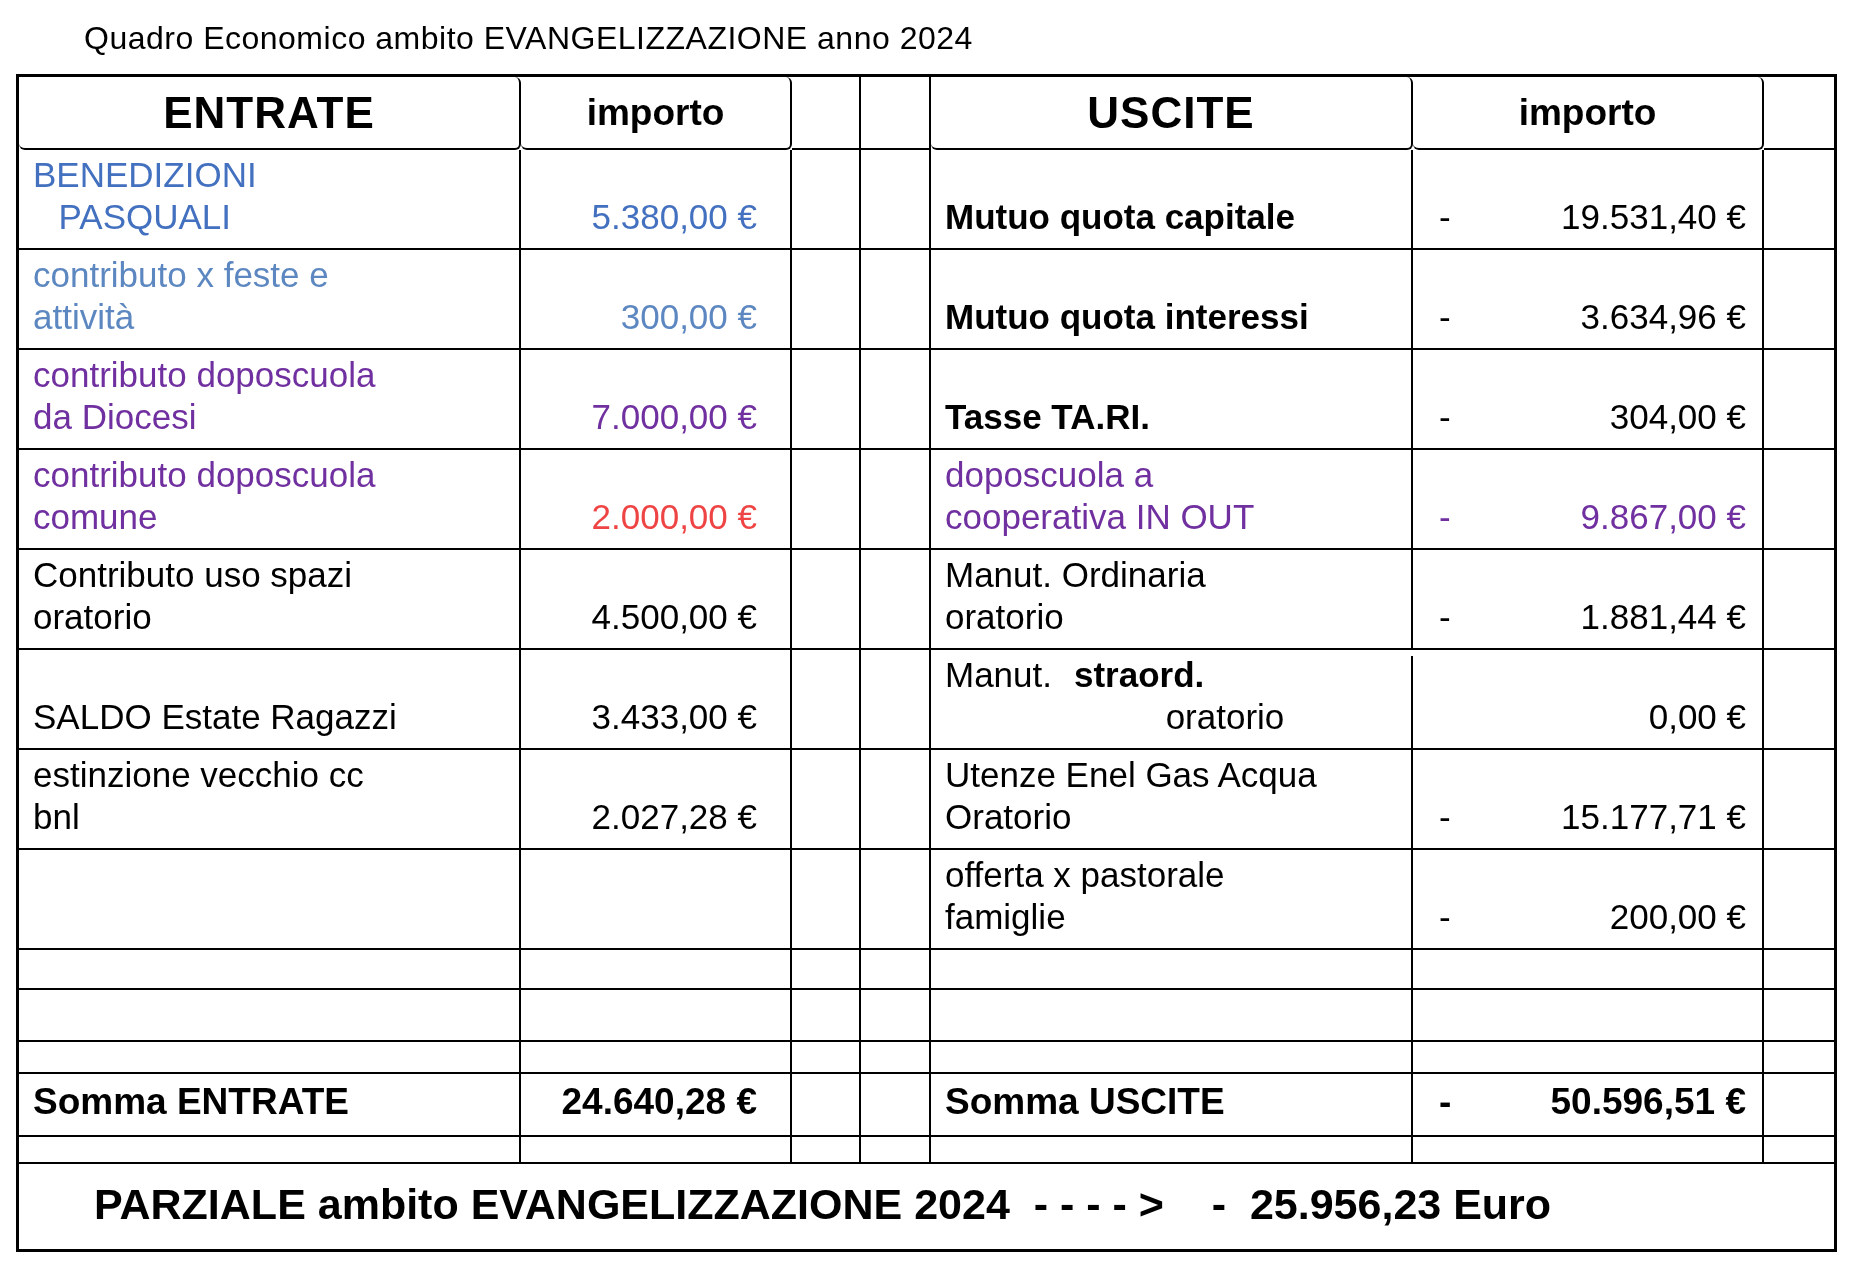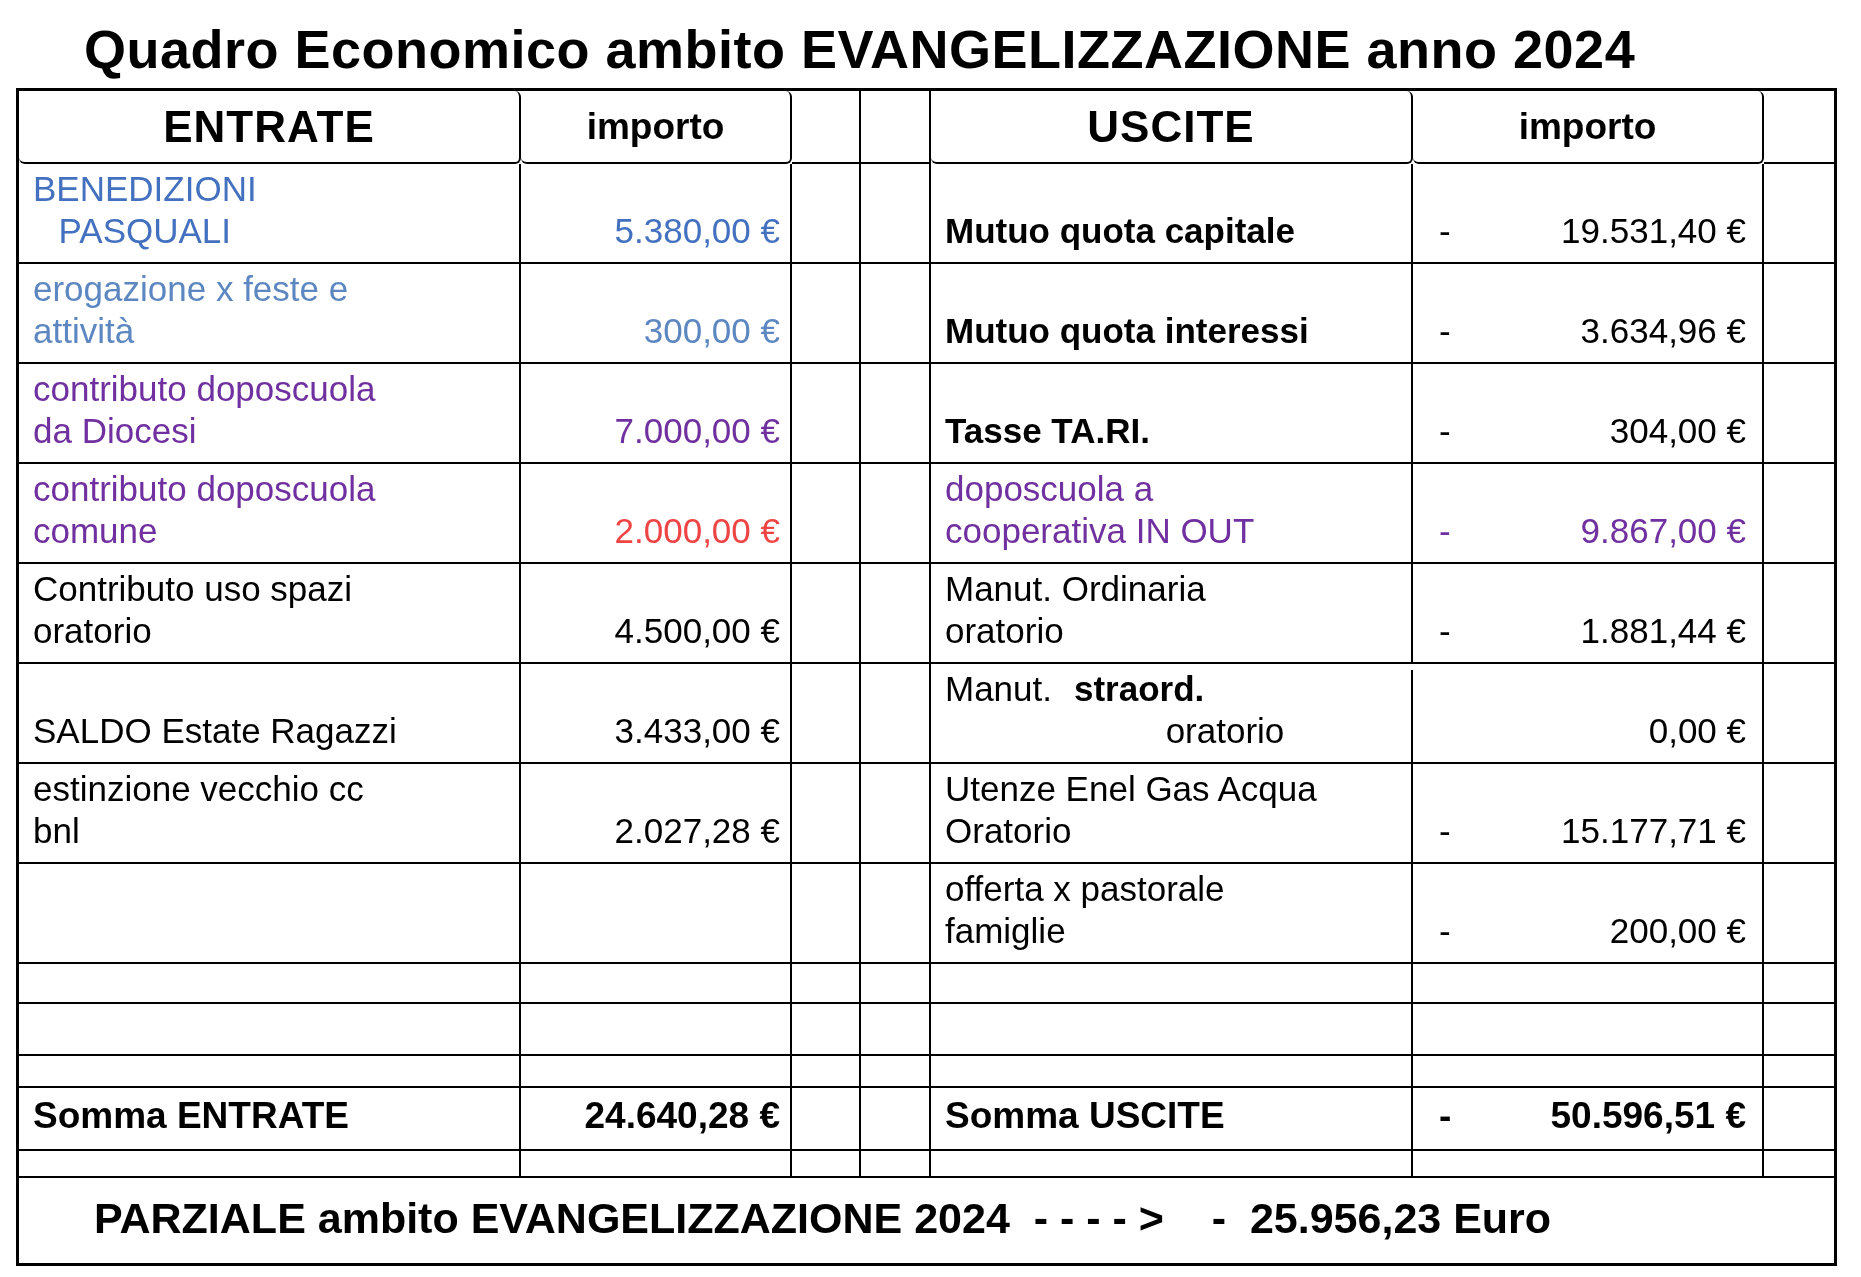--- a/index.html
+++ b/index.html
@@ -1,41 +1,41 @@
 <!DOCTYPE html>
 <html><head>
 <meta charset="utf-8">
 <style>
   html,body{margin:0;padding:0;background:#ffffff;}
   body{
     width:1861px;height:1277px;overflow:hidden;
     font-family:"Liberation Sans", sans-serif;color:#000;
   }
   .title{
-    font-size:54px;font-weight:700;line-height:1;
-    padding:22px 0 12px 84px;letter-spacing:0.5px;
+    font-size:32px;font-weight:400;line-height:1;
+    padding:22px 0 20px 84px;letter-spacing:0.5px;
   }
   .table{
     display:grid;margin-left:16px;width:1815px;box-sizing:content-box;
     grid-template-columns:502px 271px 69px 70px 482px 351px 70px;
     grid-template-rows:73px repeat(8,100px) 40px 52px 32px 63px 27px 85px;
     border:3px solid #000;
   }
   .row{display:contents;}
   .cell{
     border-right:2px solid #000;border-bottom:2px solid #000;
     box-sizing:border-box;display:flex;align-items:flex-end;
     font-size:35px;line-height:1.22;
     padding:4px 16px 9px 14px;white-space:pre-line;overflow:hidden;
   }
   .row .cell:last-child{border-right:none;}
   .hcell{align-items:center;justify-content:center;font-weight:700;padding:0;white-space:normal;border-radius:6px;}
   .h-big{font-size:44px;letter-spacing:1px;}
   .h-imp{font-size:37px;}
-  .amt-e{justify-content:flex-end;padding-right:10px;white-space:nowrap;}
+  .amt-e{justify-content:flex-end;padding-right:33px;white-space:nowrap;}
   .amt-u{padding-left:26px;padding-right:16px;white-space:nowrap;}
   .amt-u .val{flex:1;text-align:right;}
   .b{font-weight:700;}
   .b2{font-weight:700;margin-left:22px;}
   .straord{flex-direction:column;align-items:stretch;justify-content:flex-end;margin-top:6px;}
   .straord .l2{text-align:center;margin-left:110px;}
   .somma-cell{align-items:center;font-weight:700;font-size:37px;}
   .parziale{
     grid-column:1/-1;border-right:none;border-bottom:none;
     align-items:center;justify-content:flex-start;
@@ -67,21 +67,21 @@
     <div class="cell"></div>
     <div class="cell b">Mutuo quota capitale</div>
     <div class="cell amt-u">
       <span class="sign">-</span>
       <span class="val">19.531,40 €</span>
     </div>
     <div class="cell"></div>
   </div>
 
   <div class="row">
-    <div class="cell" style="color: rgb(92, 135, 192);">erogazione x feste e
+    <div class="cell" style="color: rgb(92, 135, 192);">contributo x feste e
 attività</div>
     <div class="cell amt-e" style="color: rgb(92, 135, 192);">300,00 €</div>
     <div class="cell"></div>
     <div class="cell"></div>
     <div class="cell b">Mutuo quota interessi</div>
     <div class="cell amt-u">
       <span class="sign">-</span>
       <span class="val">3.634,96 €</span>
     </div>
     <div class="cell"></div>

